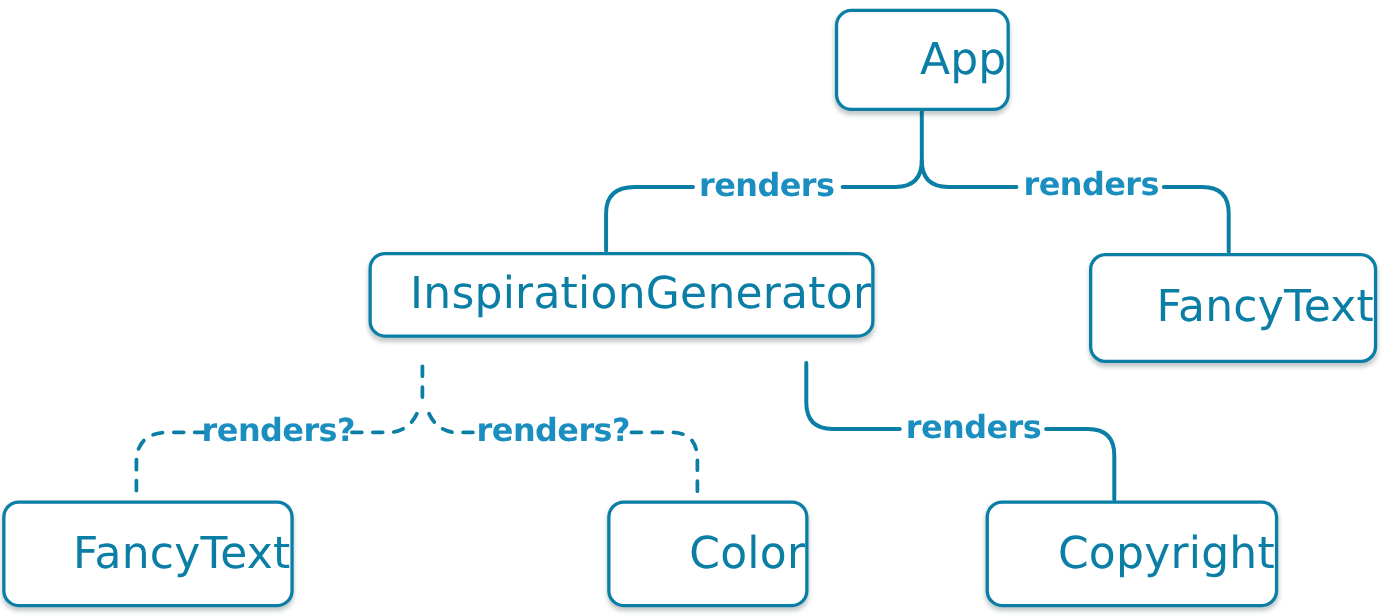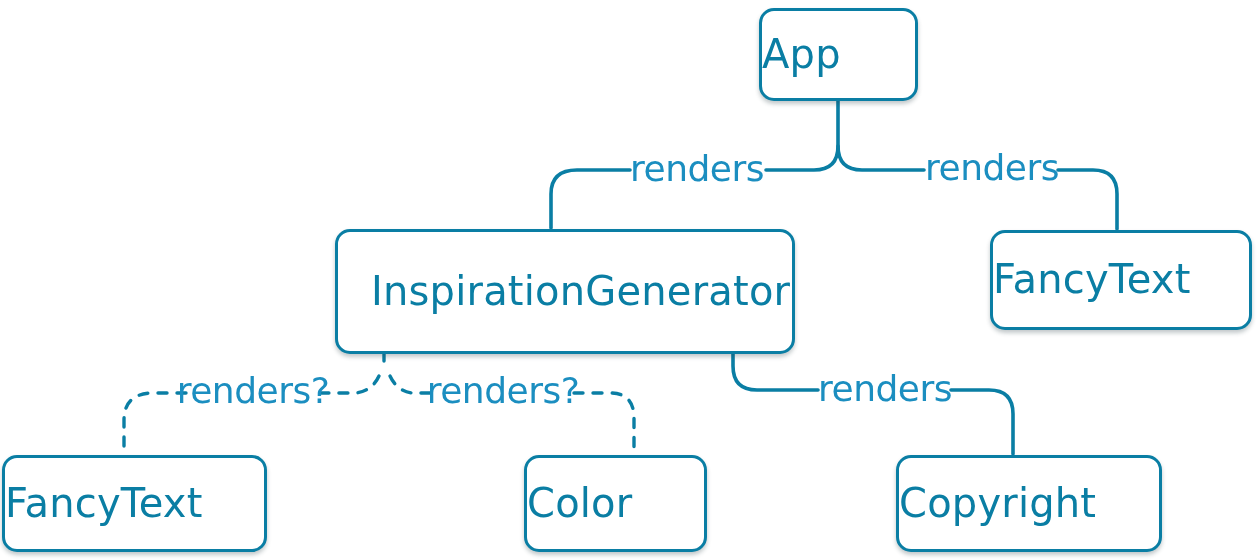--- a/index.html
+++ b/index.html
@@ -14,48 +14,48 @@
   .canvas{position:absolute;inset:0;width:1257px;height:560px;}
   svg.edges{position:absolute;left:0;top:0;width:1257px;height:560px;pointer-events:none;}
   svg.edges path{fill:none;stroke:var(--accent);stroke-width:3.6;stroke-linecap:round;}
   svg.edges path.dashed{stroke-width:3.4;stroke-dasharray:9 10;}
   .node{
     position:absolute;
     background:var(--nodefill);
     border:3px solid var(--accent);
     border-radius:15px;
     box-shadow:0 3px 4px rgba(40,60,70,0.28);
-    display:flex;align-items:center;justify-content:flex-start;
+    display:flex;align-items:center;justify-content:flex-end;
     box-sizing:border-box;
   }
   .node .node-label{
     color:var(--accent);
     font-size:40px;
     font-weight:400;
     letter-spacing:0.2px;
     white-space:nowrap;
     line-height:1;
     padding-bottom:2px;
   }
   .edge-label{
     position:absolute;
     transform:translate(-50%,-50%);
     color:var(--label);
-    font-size:36px;
-    font-weight:400;
+    font-size:29px;
+    font-weight:700;
     letter-spacing:-0.5px;
     white-space:nowrap;
     line-height:1;
   }
   
   .n-app{left:759px;top:8px;width:159px;height:93px;}
-  .n-ig{left:335px;top:229px;width:460px;height:125px;padding-left:33px;}
+  .n-ig{left:335px;top:229px;width:460px;height:78px;padding-left:33px;}
   .n-fancy-top{left:990px;top:230px;width:262px;height:100px;}
   .n-fancy-bottom{left:2px;top:455px;width:265px;height:97px;}
-  .n-color{left:524px;top:455px;width:183px;height:97px;}
+  .n-color{left:552px;top:455px;width:183px;height:97px;}
   .n-copyright{left:896px;top:455px;width:266px;height:97px;}
   
   .l-app-ig{left:697px;top:169px;}
   .l-app-fancy{left:992px;top:168px;}
   .l-ig-fancy{left:253px;top:391px;}
   .l-ig-color{left:503px;top:391px;}
   .l-ig-copyright{left:885px;top:389px;}
 </style>
 </head>
 <body style="--accent: #0a7ea4; --label: #1b8ec0; --nodefill: #ffffff; background: rgb(255, 255, 255);">

